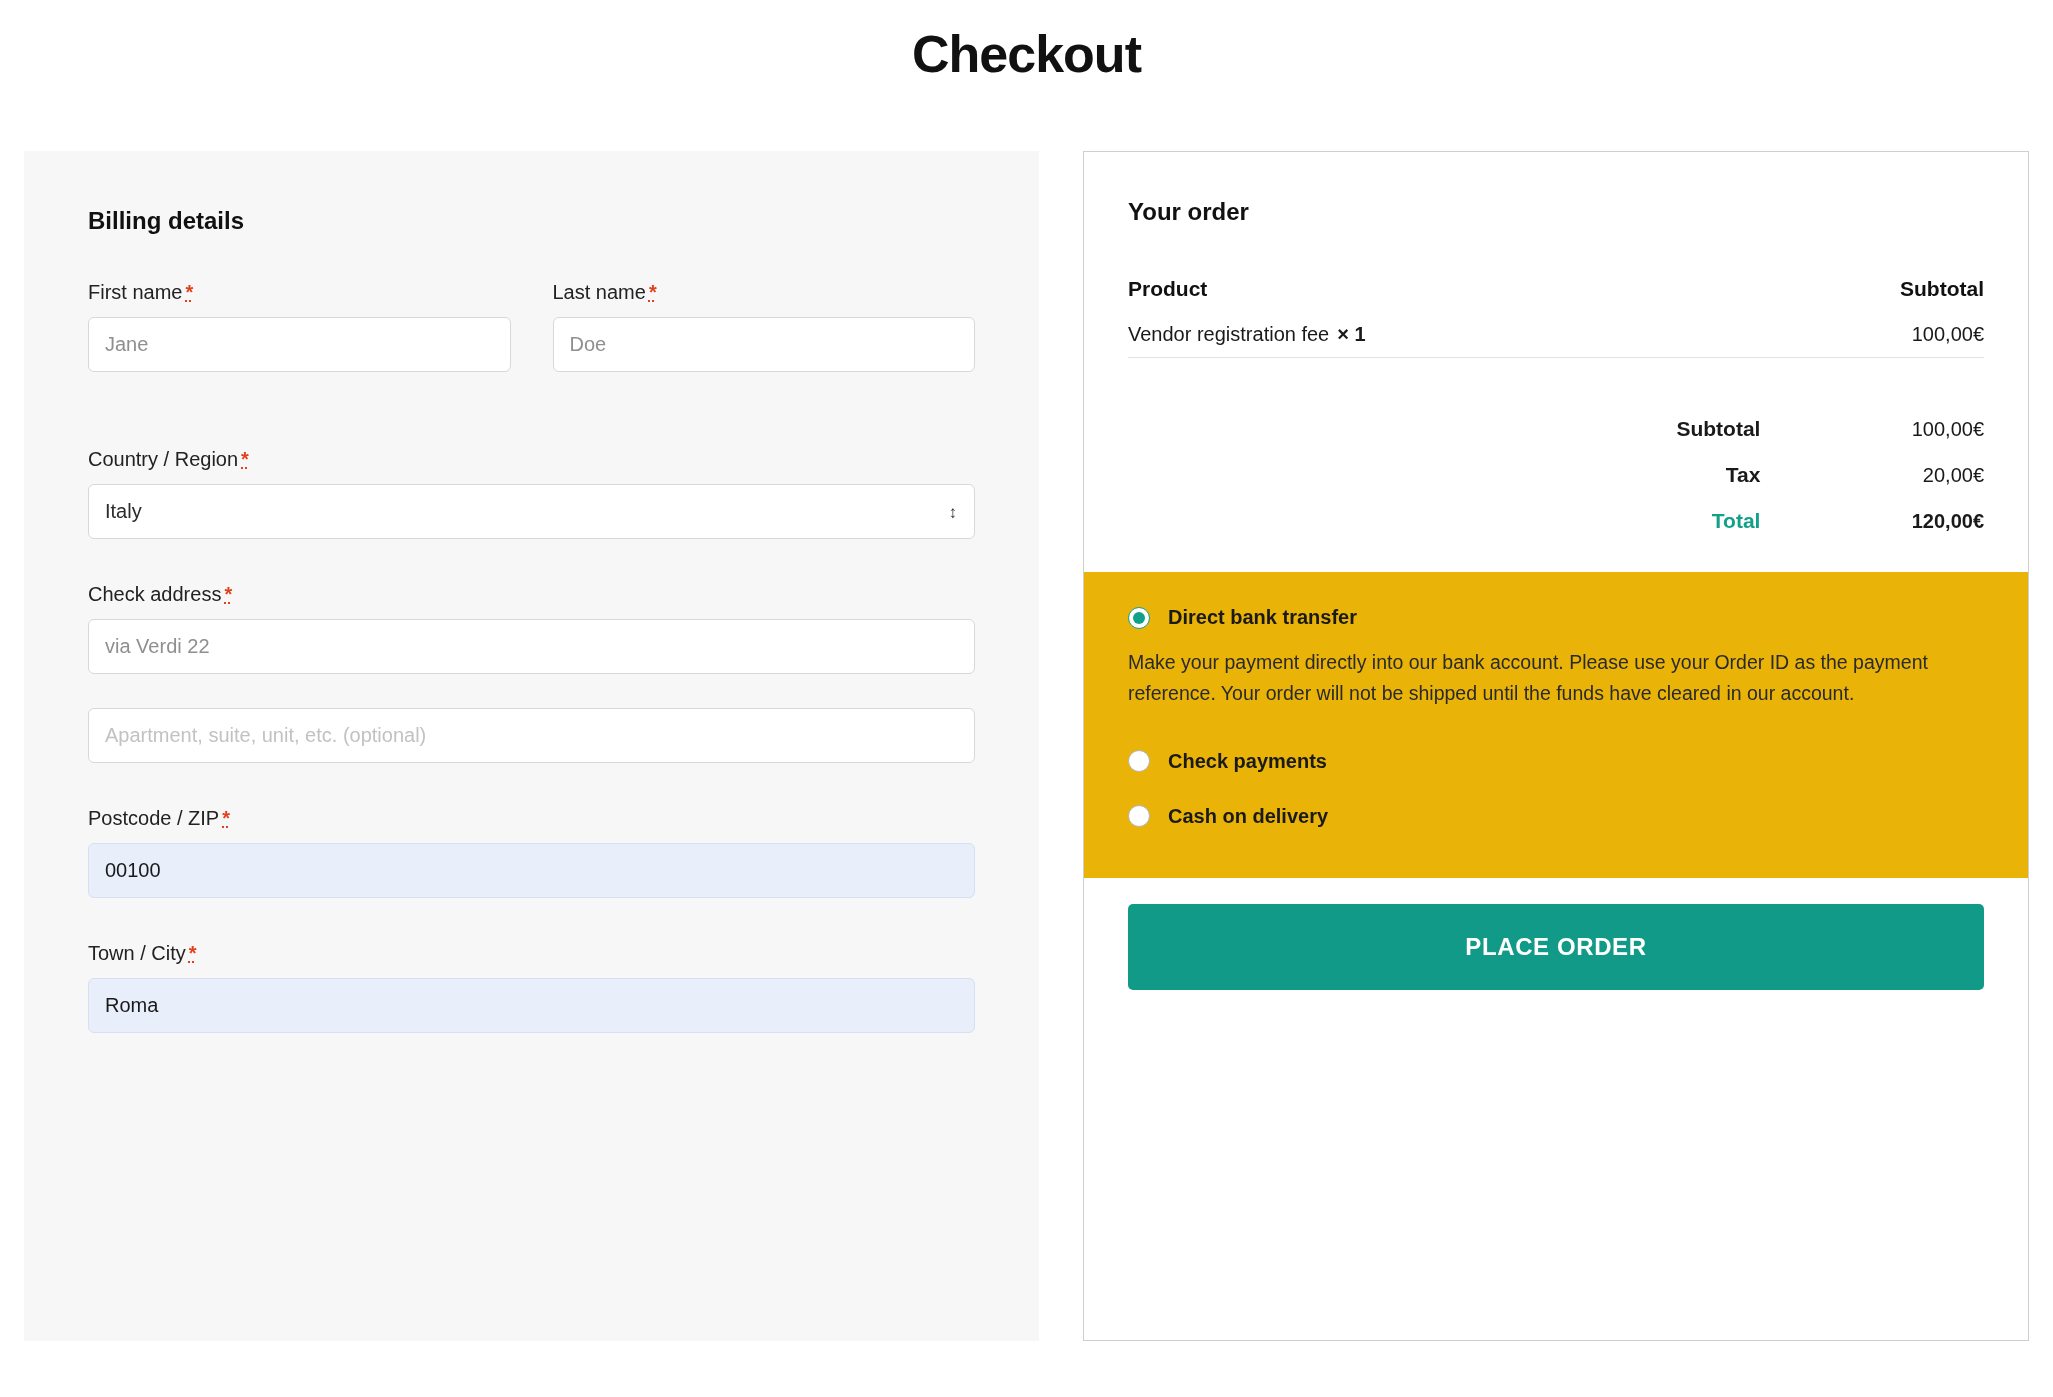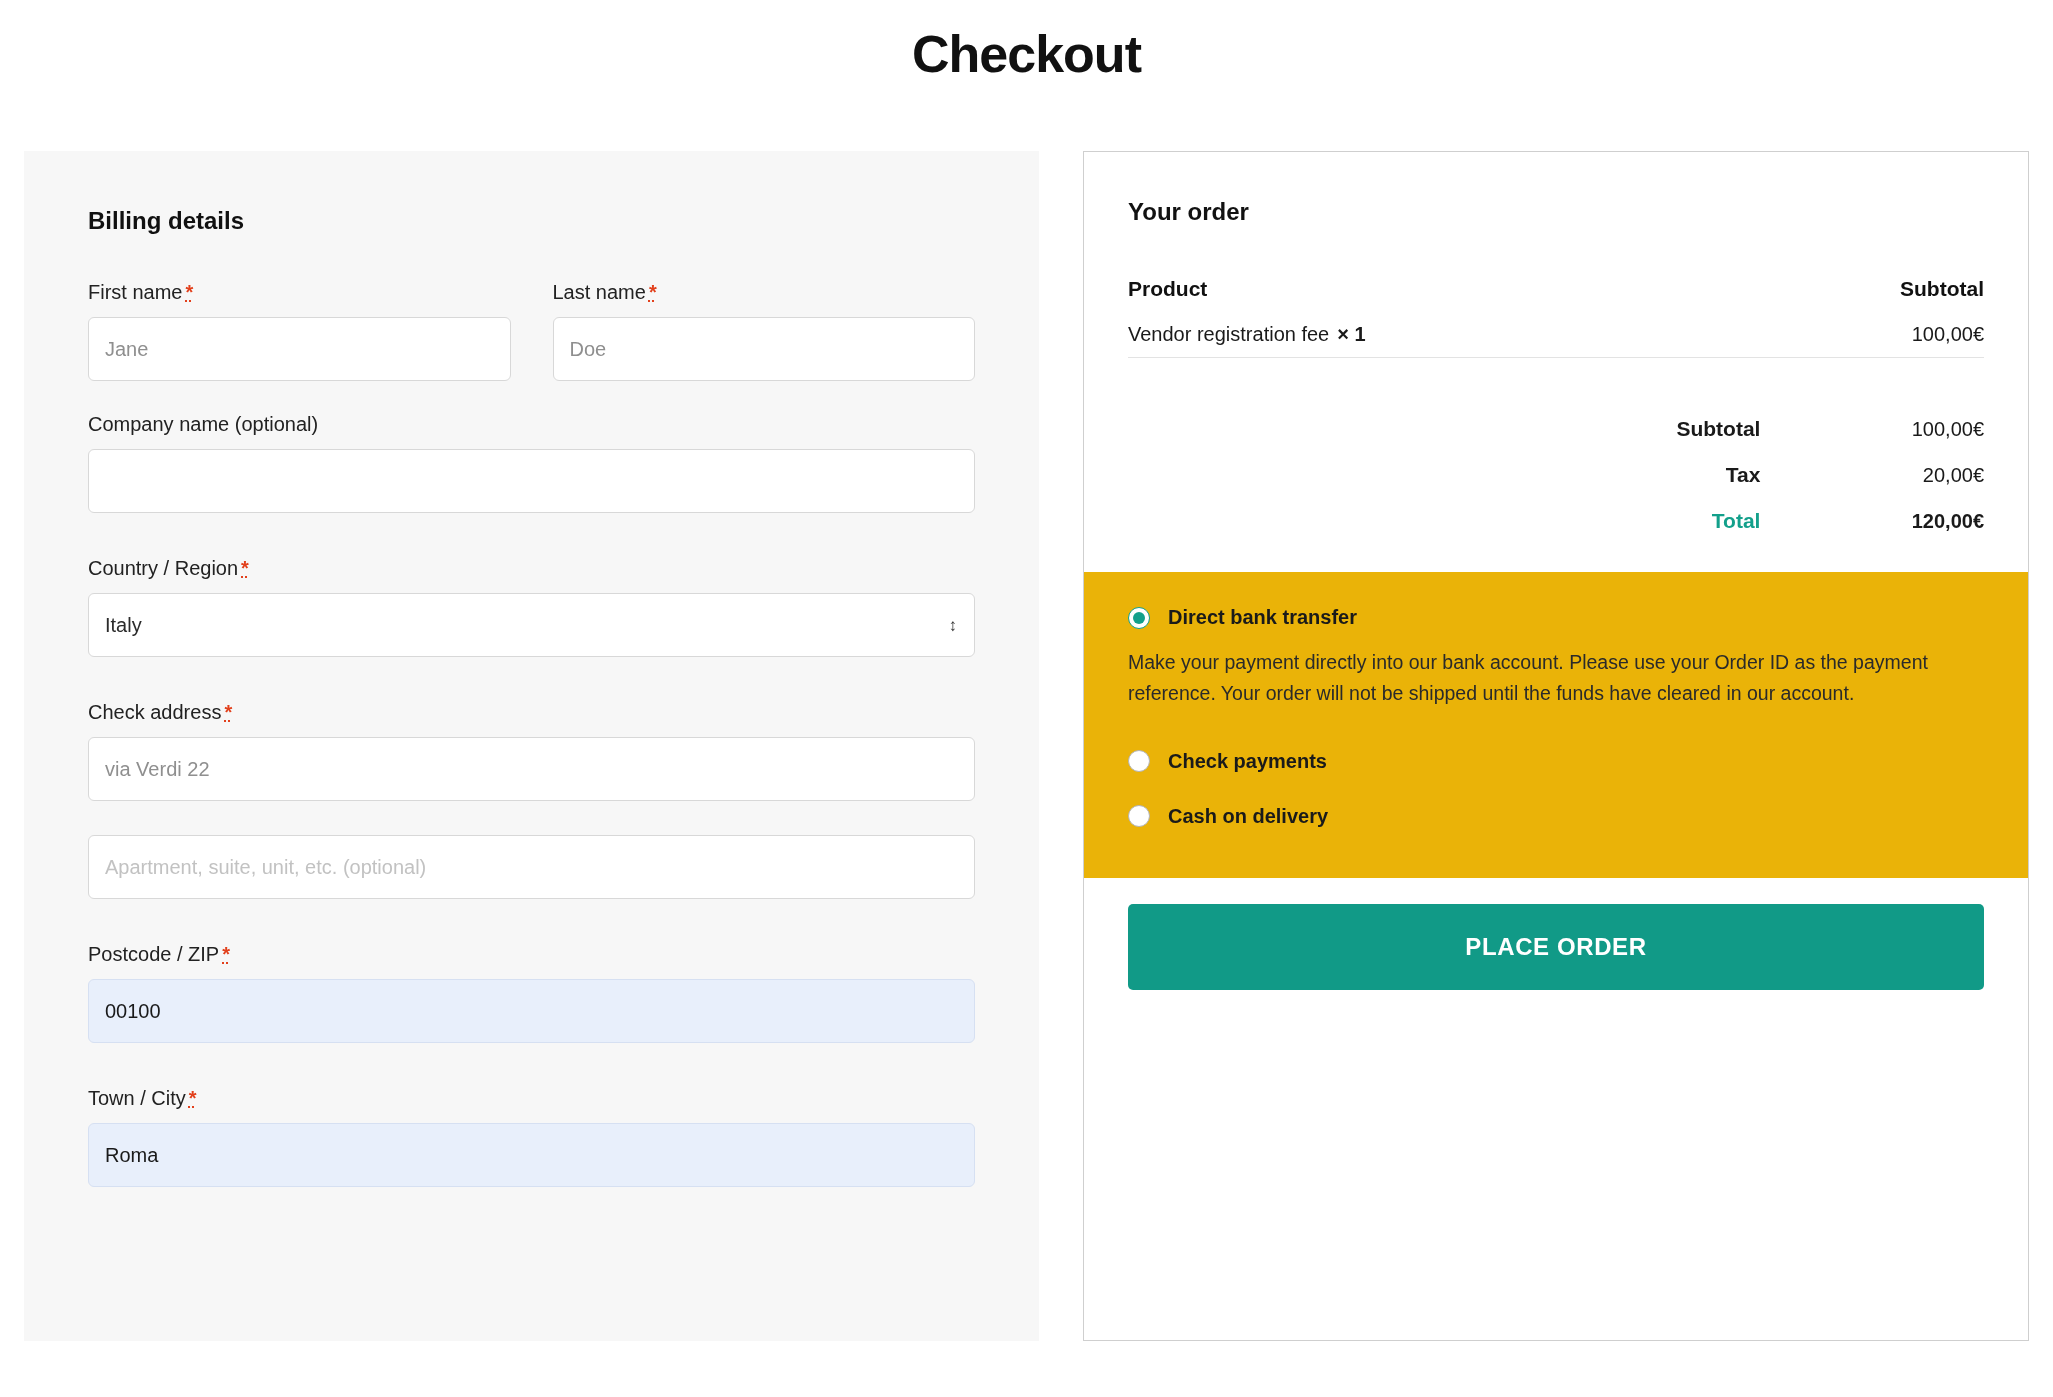--- a/index.html
+++ b/index.html
@@ -62,21 +62,21 @@
   }
   .field-row {
     display: flex;
     gap: 42px;
   }
   .field-group { margin-bottom: 32px; }
   .field-group.half { width: 449px; }
 
   .input {
     width: 100%;
-    height: 64px;
+    height: 55px;
     border: 1px solid #d8d8d8;
     border-radius: 6px;
     background: #ffffff;
     font-size: 20px;
     color: #2b2b2b;
     padding: 0 16px;
     font-family: "Liberation Sans", sans-serif;
     outline: none;
   }
   .input::placeholder { color: #9a9a9a; }
@@ -211,24 +211,20 @@
         <input class="input placeholderish" type="text" value="Jane" style="">
       </div>
       <div class="field-group half">
         <label class="field-label">
           <span>Last name</span><span class="req">*</span>
         </label>
         <input class="input placeholderish" type="text" value="Doe" style="">
       </div>
     </div>
 
-    <div class="field-group">
-      <label class="field-label">Company name (optional)</label>
-      <input class="input" type="text" value="" style="">
-    </div>
 
     <div class="field-group" style="margin-top:44px;">
       <label class="field-label">
         <span>Country / Region</span><span class="req">*</span>
       </label>
       <div class="select-wrap">
         <input class="input" type="text" readonly="" value="Italy" style="">
         <span class="chev">↕</span>
       </div>
     </div>

